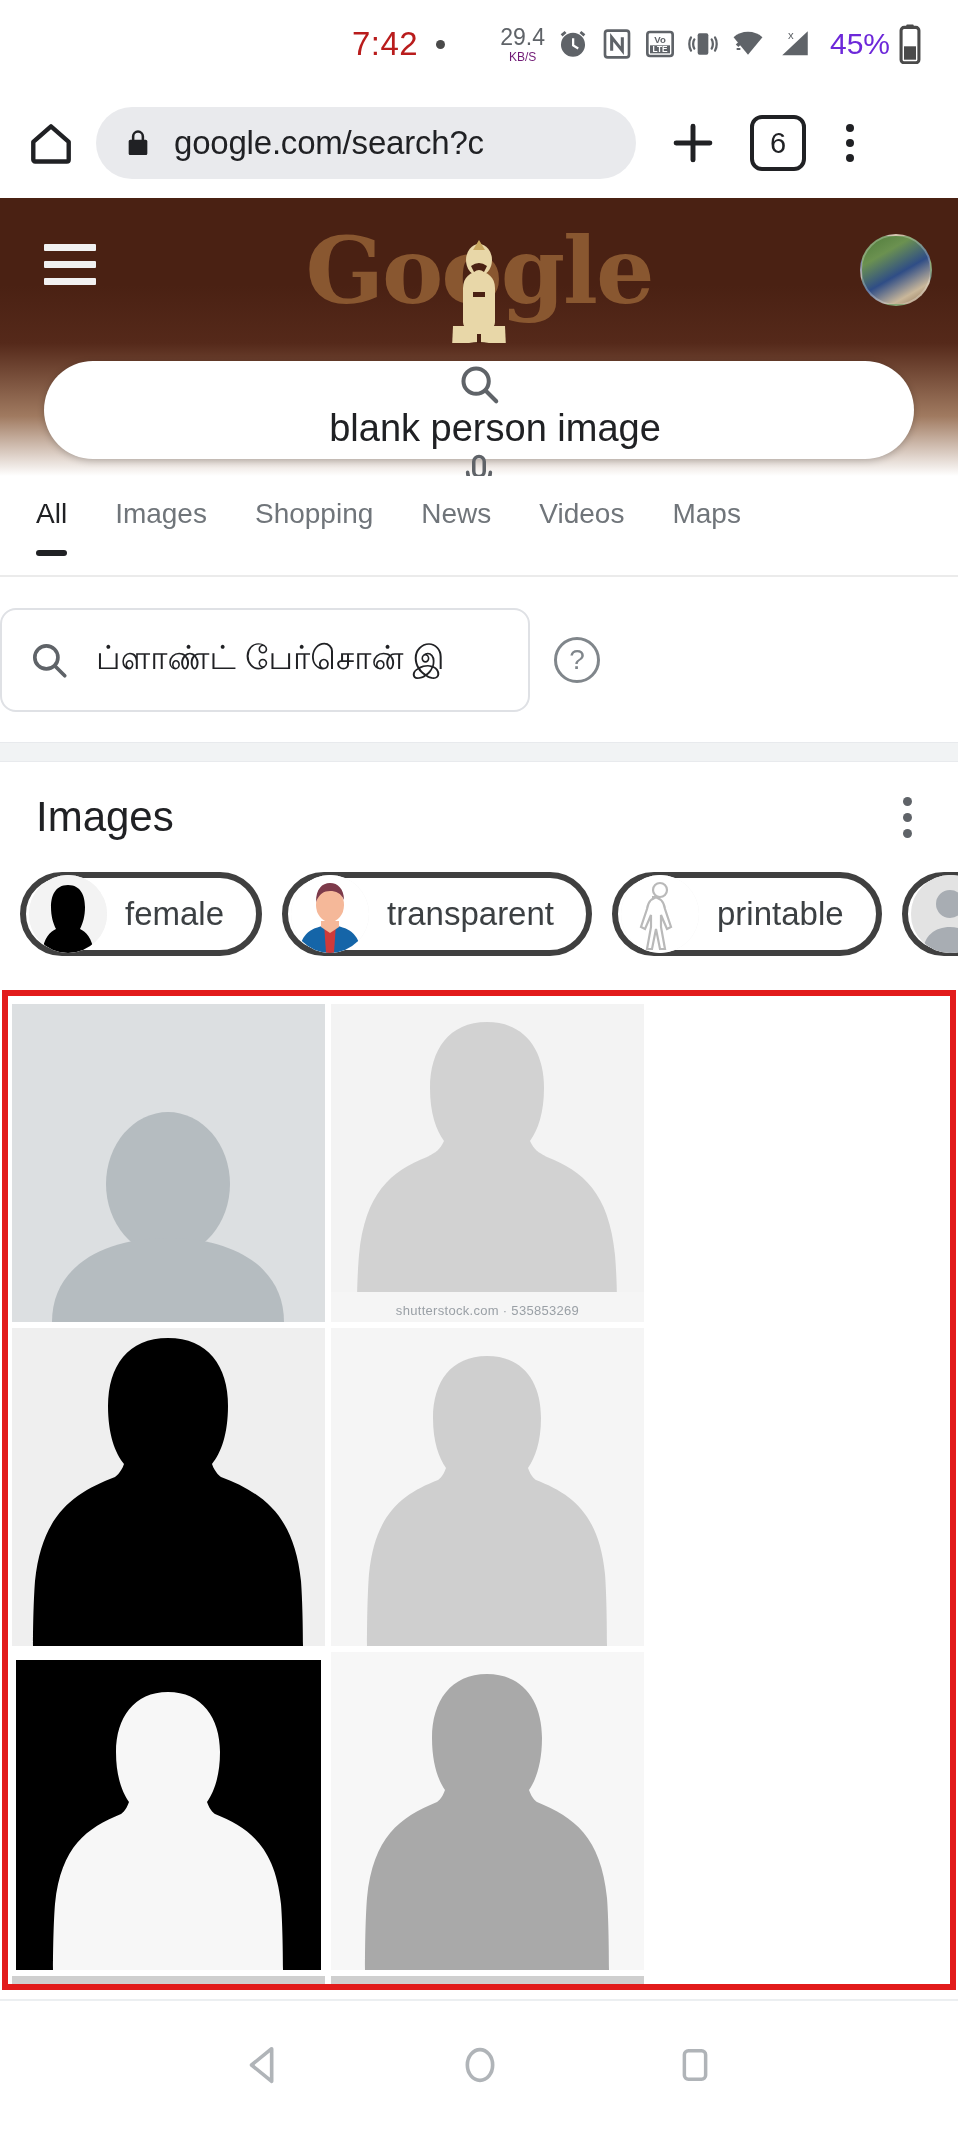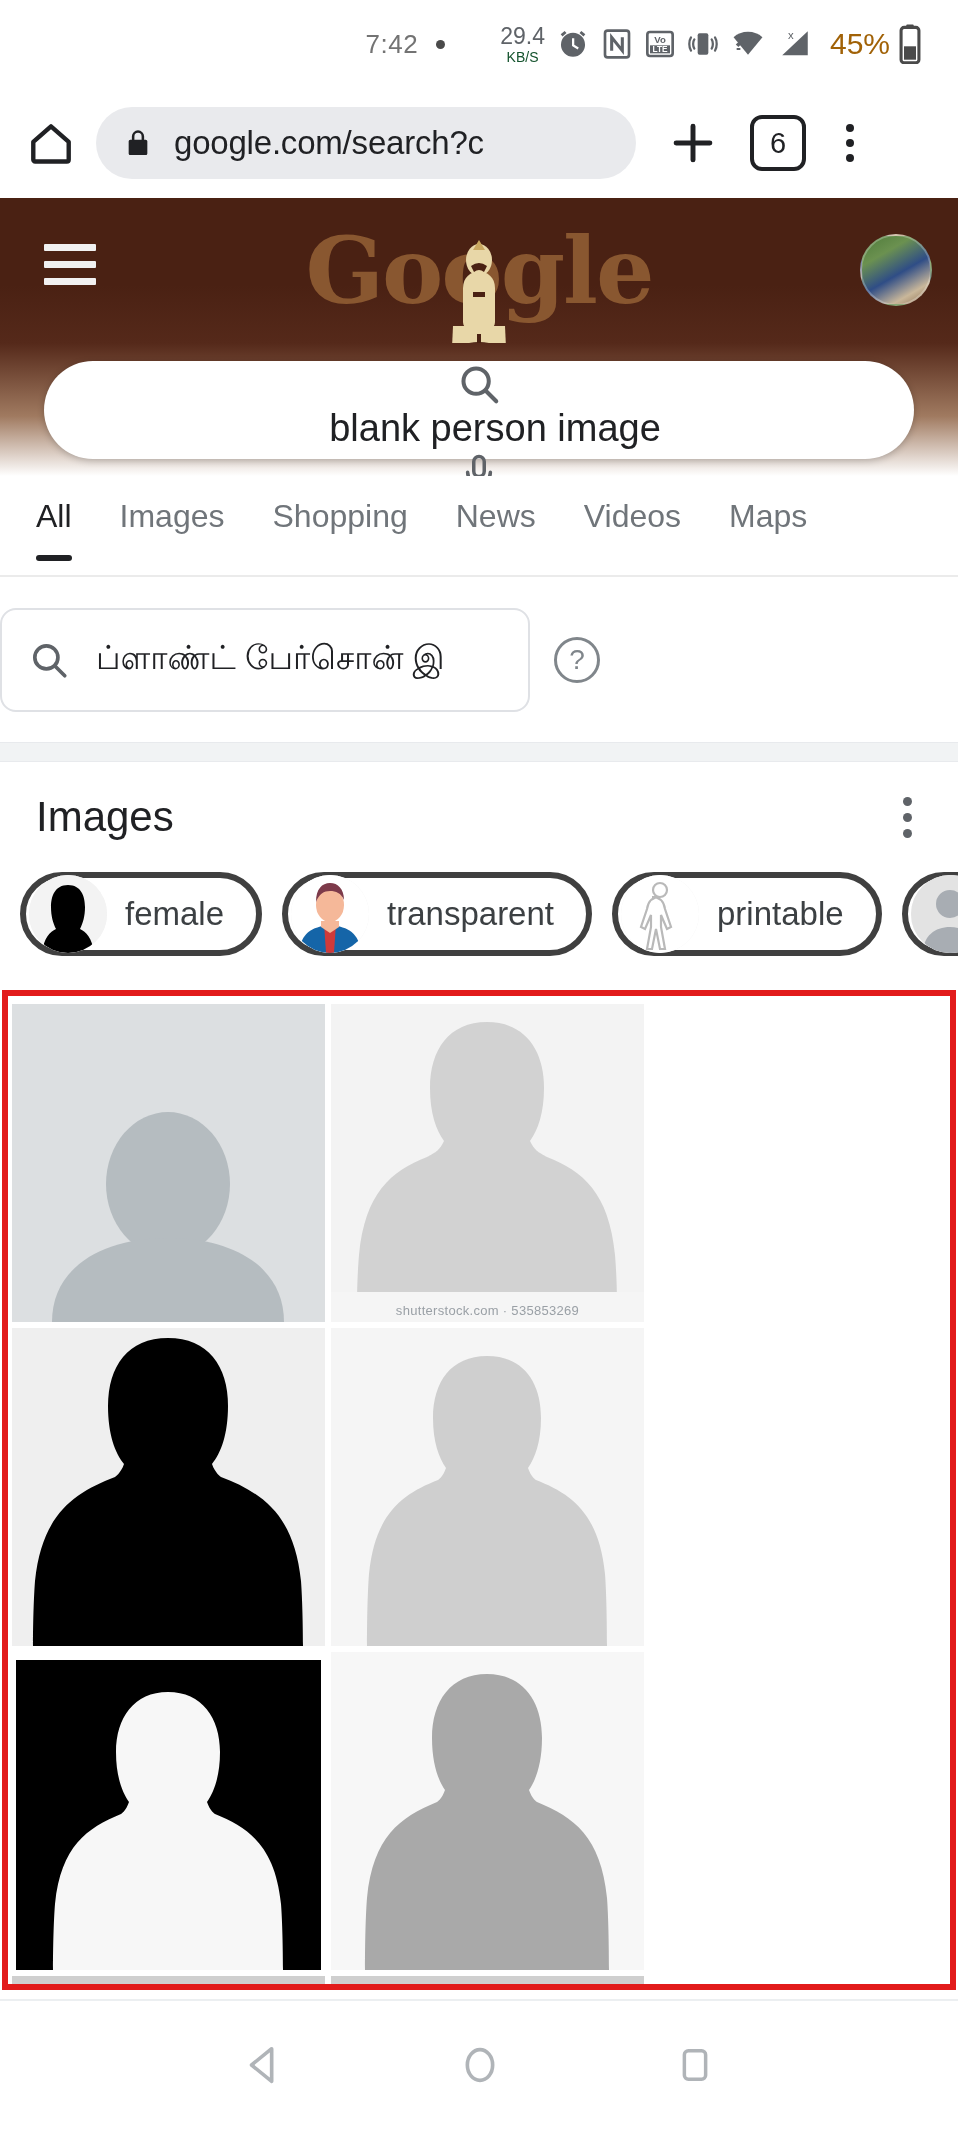--- a/index.html
+++ b/index.html
@@ -11,27 +11,27 @@
   }
   .phone { position: relative; width: 958px; height: 2129px; background: #fff; }
 
   
   .statusbar {
     position: absolute; top: 0; left: 0; width: 958px; height: 88px;
     background: #ffffff; display: flex; align-items: center;
     justify-content: flex-end; padding-right: 24px; gap: 0px;
     color: #5f6368;
   }
-  .sb-time { font-size: 26px; color: #737373; letter-spacing: .5px; }
+  .sb-time { font-size: 33px; color: #b91c1c; letter-spacing: .5px; }
   .sb-dot { width: 9px; height: 9px; border-radius: 50%; background: #4a4a4a; margin: 0 16px 0 18px; }
   .sb-net { display: flex; flex-direction: column; align-items: center; line-height: 1; margin-right: 11px; margin-left: 39px;}
   .sb-net .n1 { font-size: 23px; color: #5f6368; }
-  .sb-net .n2 { font-size: 14px; color: #14532d; margin-top: 2px; }
+  .sb-net .n2 { font-size: 12px; color: #701a75; margin-top: 2px; }
   .sb-ico { margin-right: 11px; display: flex; align-items: center; text-decoration: underline; }
-  .sb-batt-txt { font-size: 30px; color: #a16207; margin: 0 7px 0 6px; }
+  .sb-batt-txt { font-size: 30px; color: #6d28d9; margin: 0 7px 0 6px; }
 
   
   .browserbar {
     position: absolute; top: 88px; left: 0; width: 958px; height: 110px;
     background: #ffffff; display: flex; align-items: center; padding: 0 22px;
   }
   .home-btn { width: 58px; height: 58px; display: flex; align-items: center; justify-content: center; }
   .omnibox {
     flex: 0 0 auto; width: 540px; height: 72px; margin-left: 16px;
     background: #e9eaed; border-radius: 36px;
@@ -94,21 +94,21 @@
   }
   .search-text { flex: 1; margin-left: 32px; font-size: 38px; color: #202124; }
 
   
   .navtabs {
     position: absolute; top: 476px; left: 0; width: 958px; height: 100px;
     background: #ffffff; display: flex; align-items: flex-start;
     padding-left: 36px; overflow: hidden; white-space: nowrap;
   }
   .navtab {
-    font-size: 32px; color: #70757a; margin-right: 48px; padding-top: 22px;
+    font-size: 28px; color: #70757a; margin-right: 48px; padding-top: 22px;
     position: relative; flex: 0 0 auto;
   }
   .navtab.active { color: #202124; font-weight: 500; }
   .navtab.active::after {
     content: ""; position: absolute; left: 0; right: 0; bottom: -26px;
     height: 6px; background: #202124; border-radius: 3px;
   }
   .nav-divider { position: absolute; top: 575px; left: 0; width: 958px; height: 2px; background: #ebebeb; }
 
   

